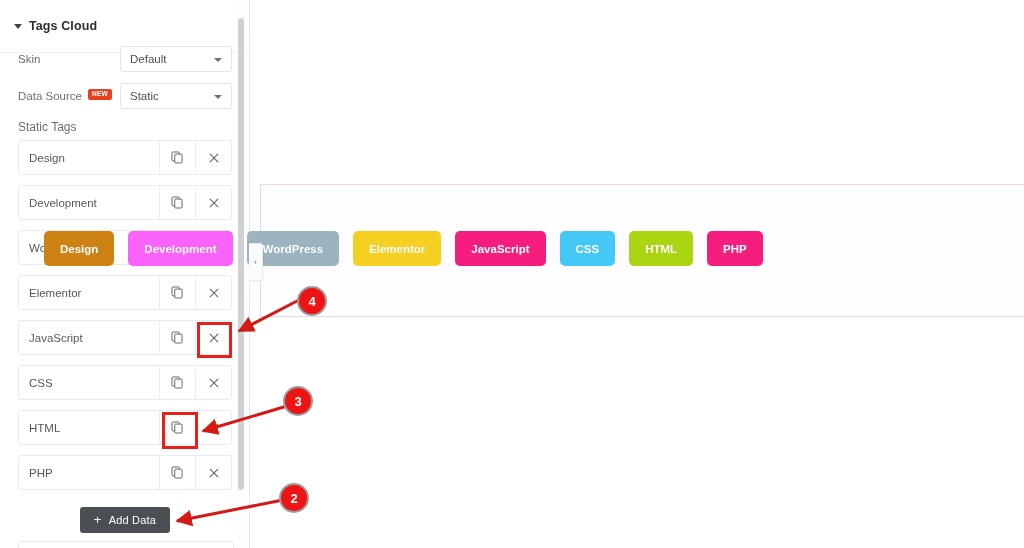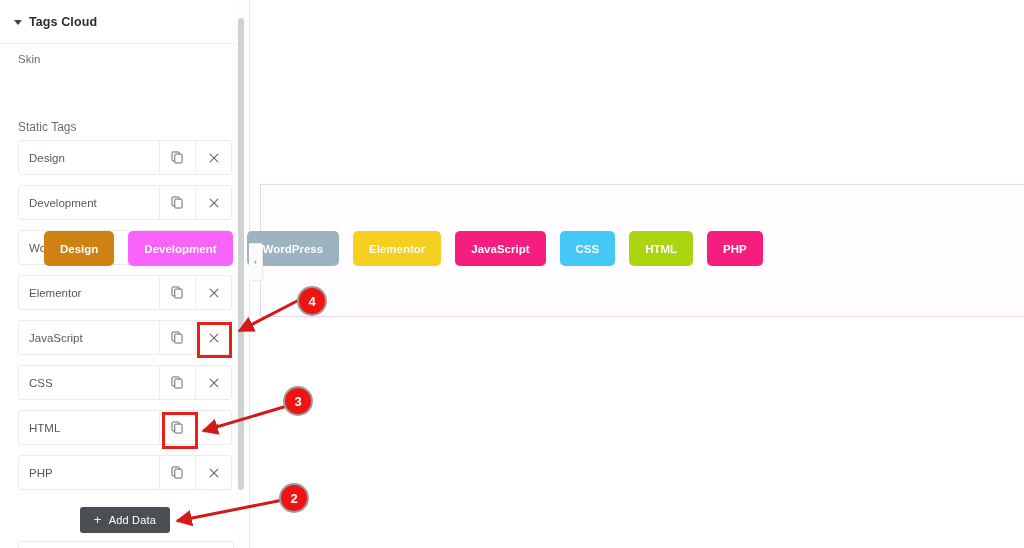--- a/index.html
+++ b/index.html
@@ -27,21 +27,21 @@
     height: 548px;
     background: #ffffff;
     border-right: 1px solid #e6e9ec;
     box-sizing: border-box;
     overflow: hidden;
   }
   .panel-header {
     position: absolute;
     left: 0; top: 0;
     width: 249px;
-    height: 44px;
+    height: 53px;
     background: #ffffff;
     border-bottom: 1px solid #f0f1f3;
     box-sizing: border-box;
     display: flex;
     align-items: center;
     padding-left: 14px;
   }
   .panel-caret {
     width: 0; height: 0;
     border-left: 4px solid transparent;
@@ -324,22 +324,36 @@
 
   <div class="panel-header">
     <span class="panel-caret"></span>
     <span class="panel-title">Tags Cloud</span>
   </div>
 
   <div class="ctrl-row" style="top:46px;">
     <span class="ctrl-label">
       <span>Skin</span>
     </span>
+    <div class="select-box">
+      <span>Default</span>
+      <span class="select-caret"></span>
+    </div>
   </div>
 
+  <div class="ctrl-row" style="top:83px;">
+    <span class="ctrl-label">
+      <span>Data Source</span>
+      <span class="new-badge">NEW</span>
+    </span>
+    <div class="select-box">
+      <span>Static</span>
+      <span class="select-caret"></span>
+    </div>
+  </div>
 
   <div class="section-label">Static Tags</div>
 
   <div id="repeater">
 
     <div class="rep-row">
       <div class="rep-title">Design</div>
       <div class="rep-btn">
         <svg width="13" height="13" viewBox="0 0 16 16">
             <rect x="1.2" y="1.2" width="9" height="11" rx="1.2" fill="none" stroke="currentColor" stroke-width="1.2"></rect>

